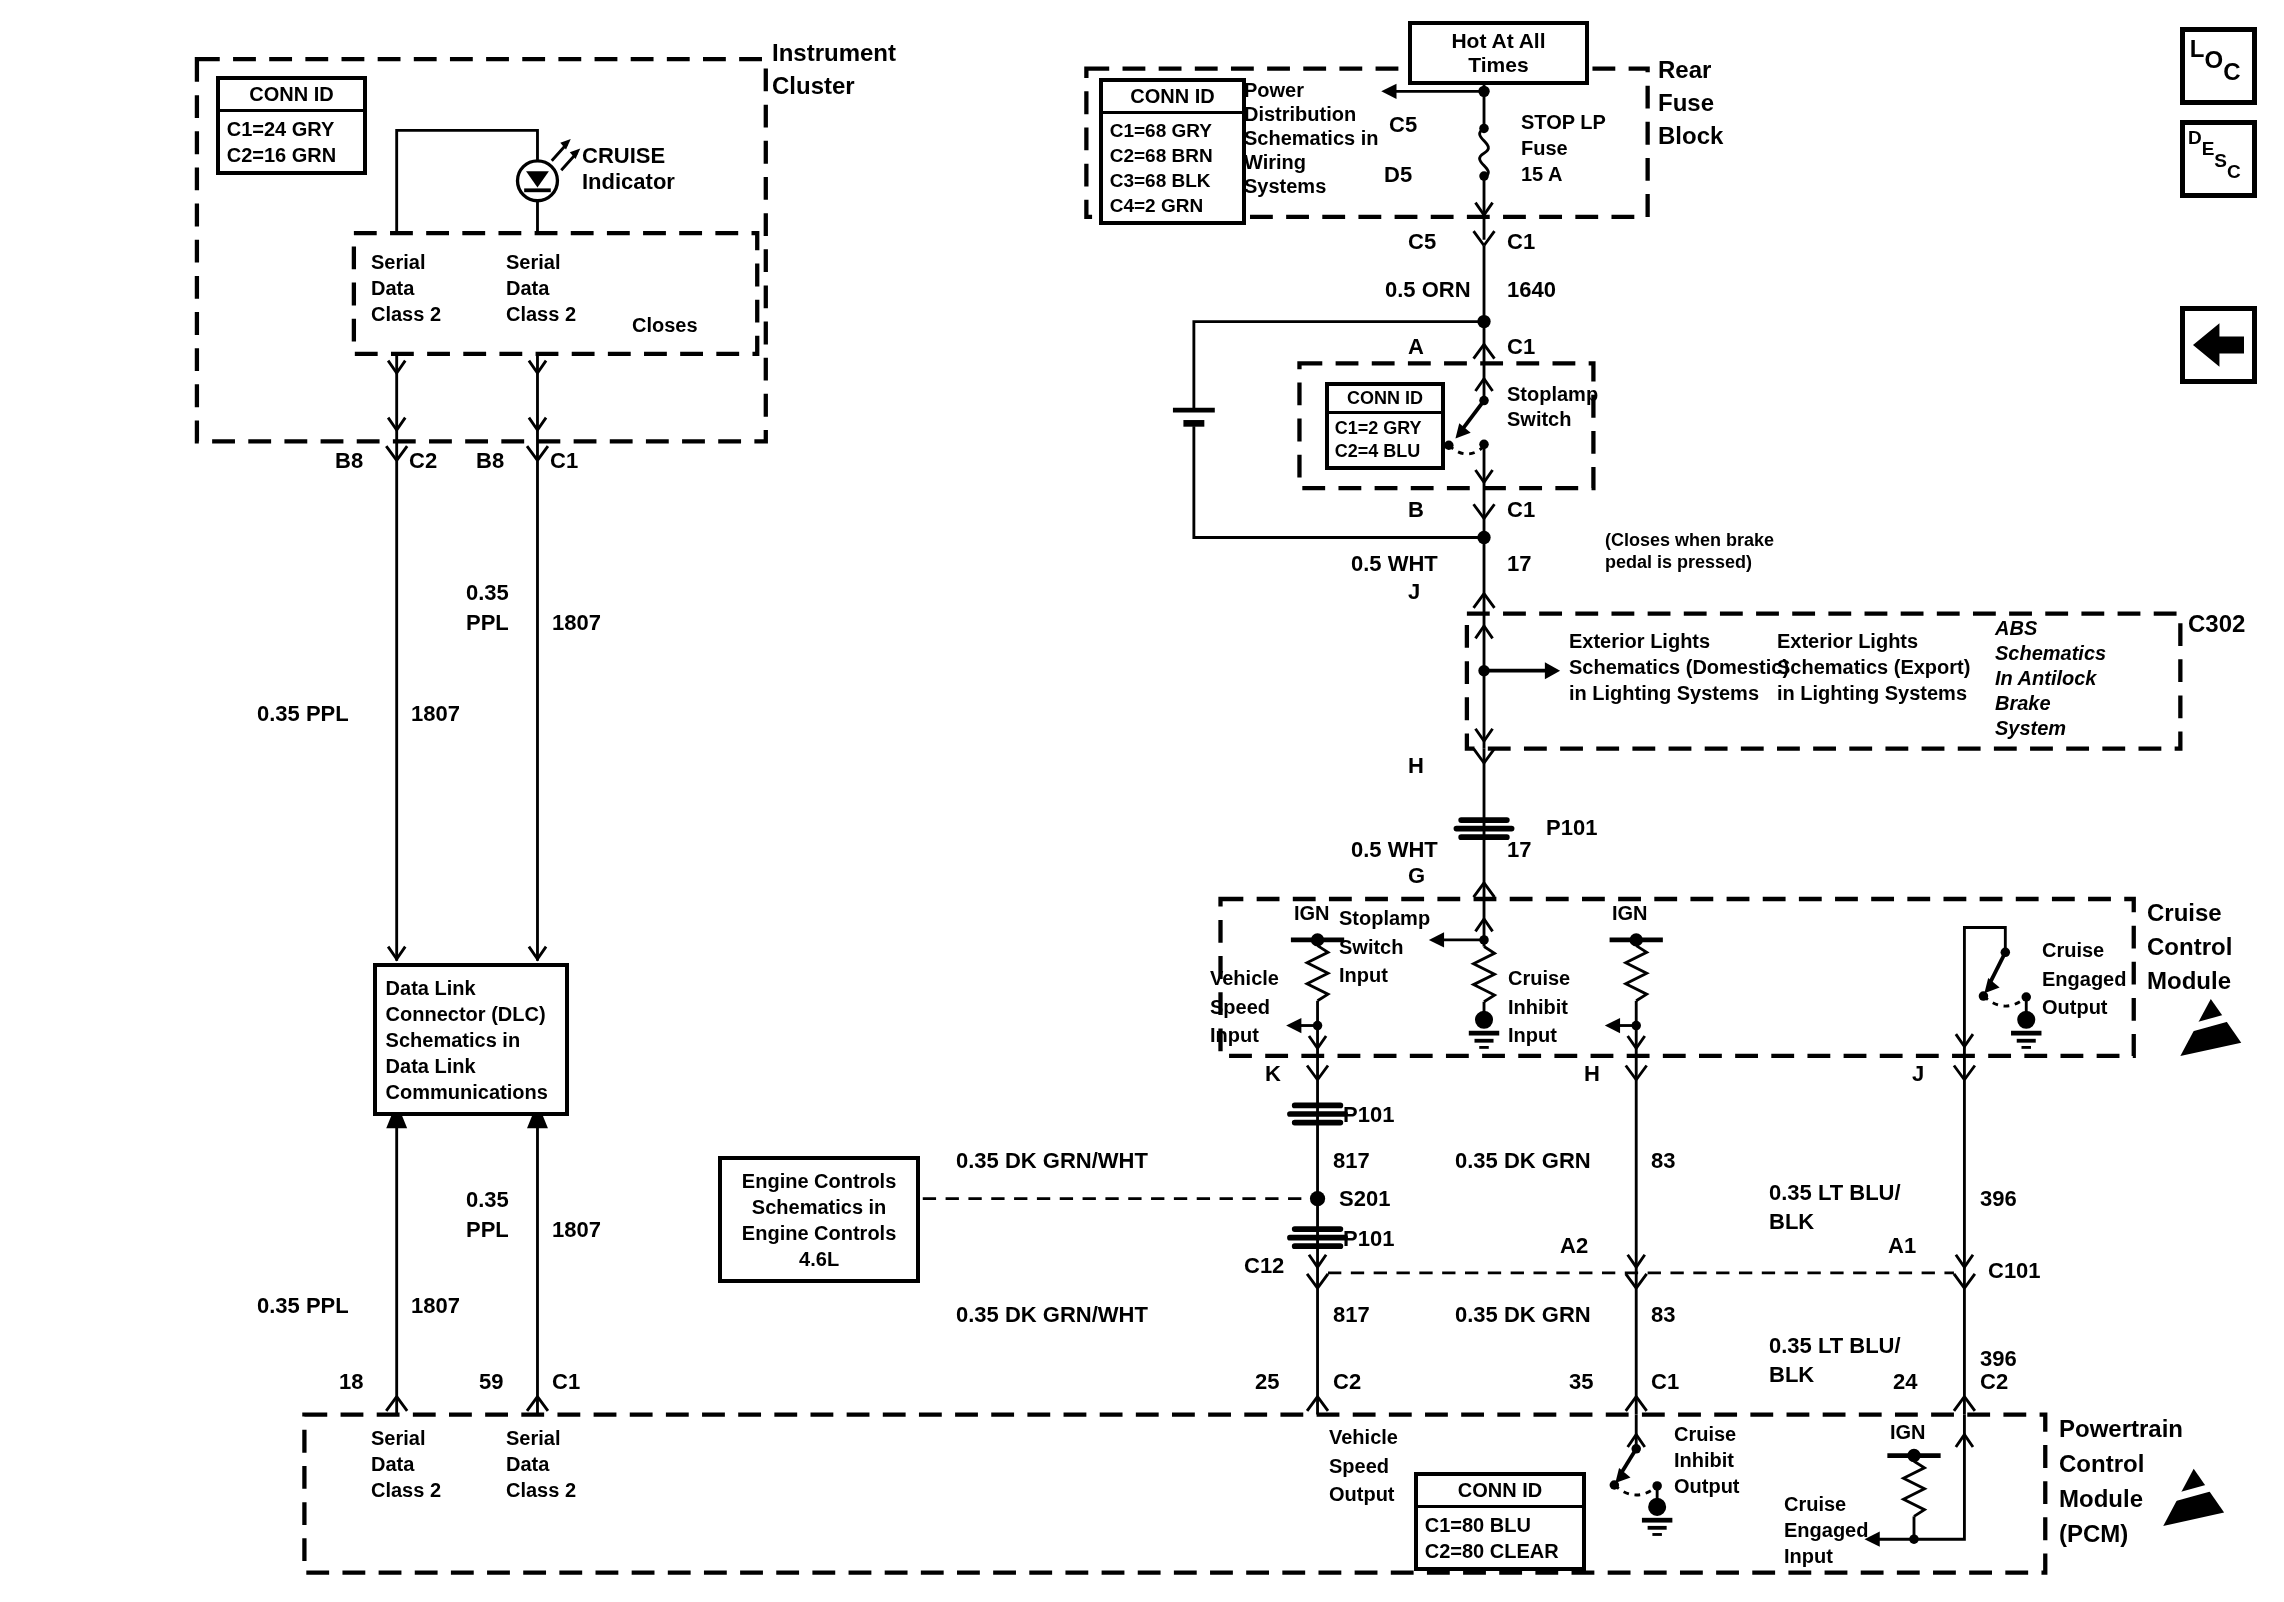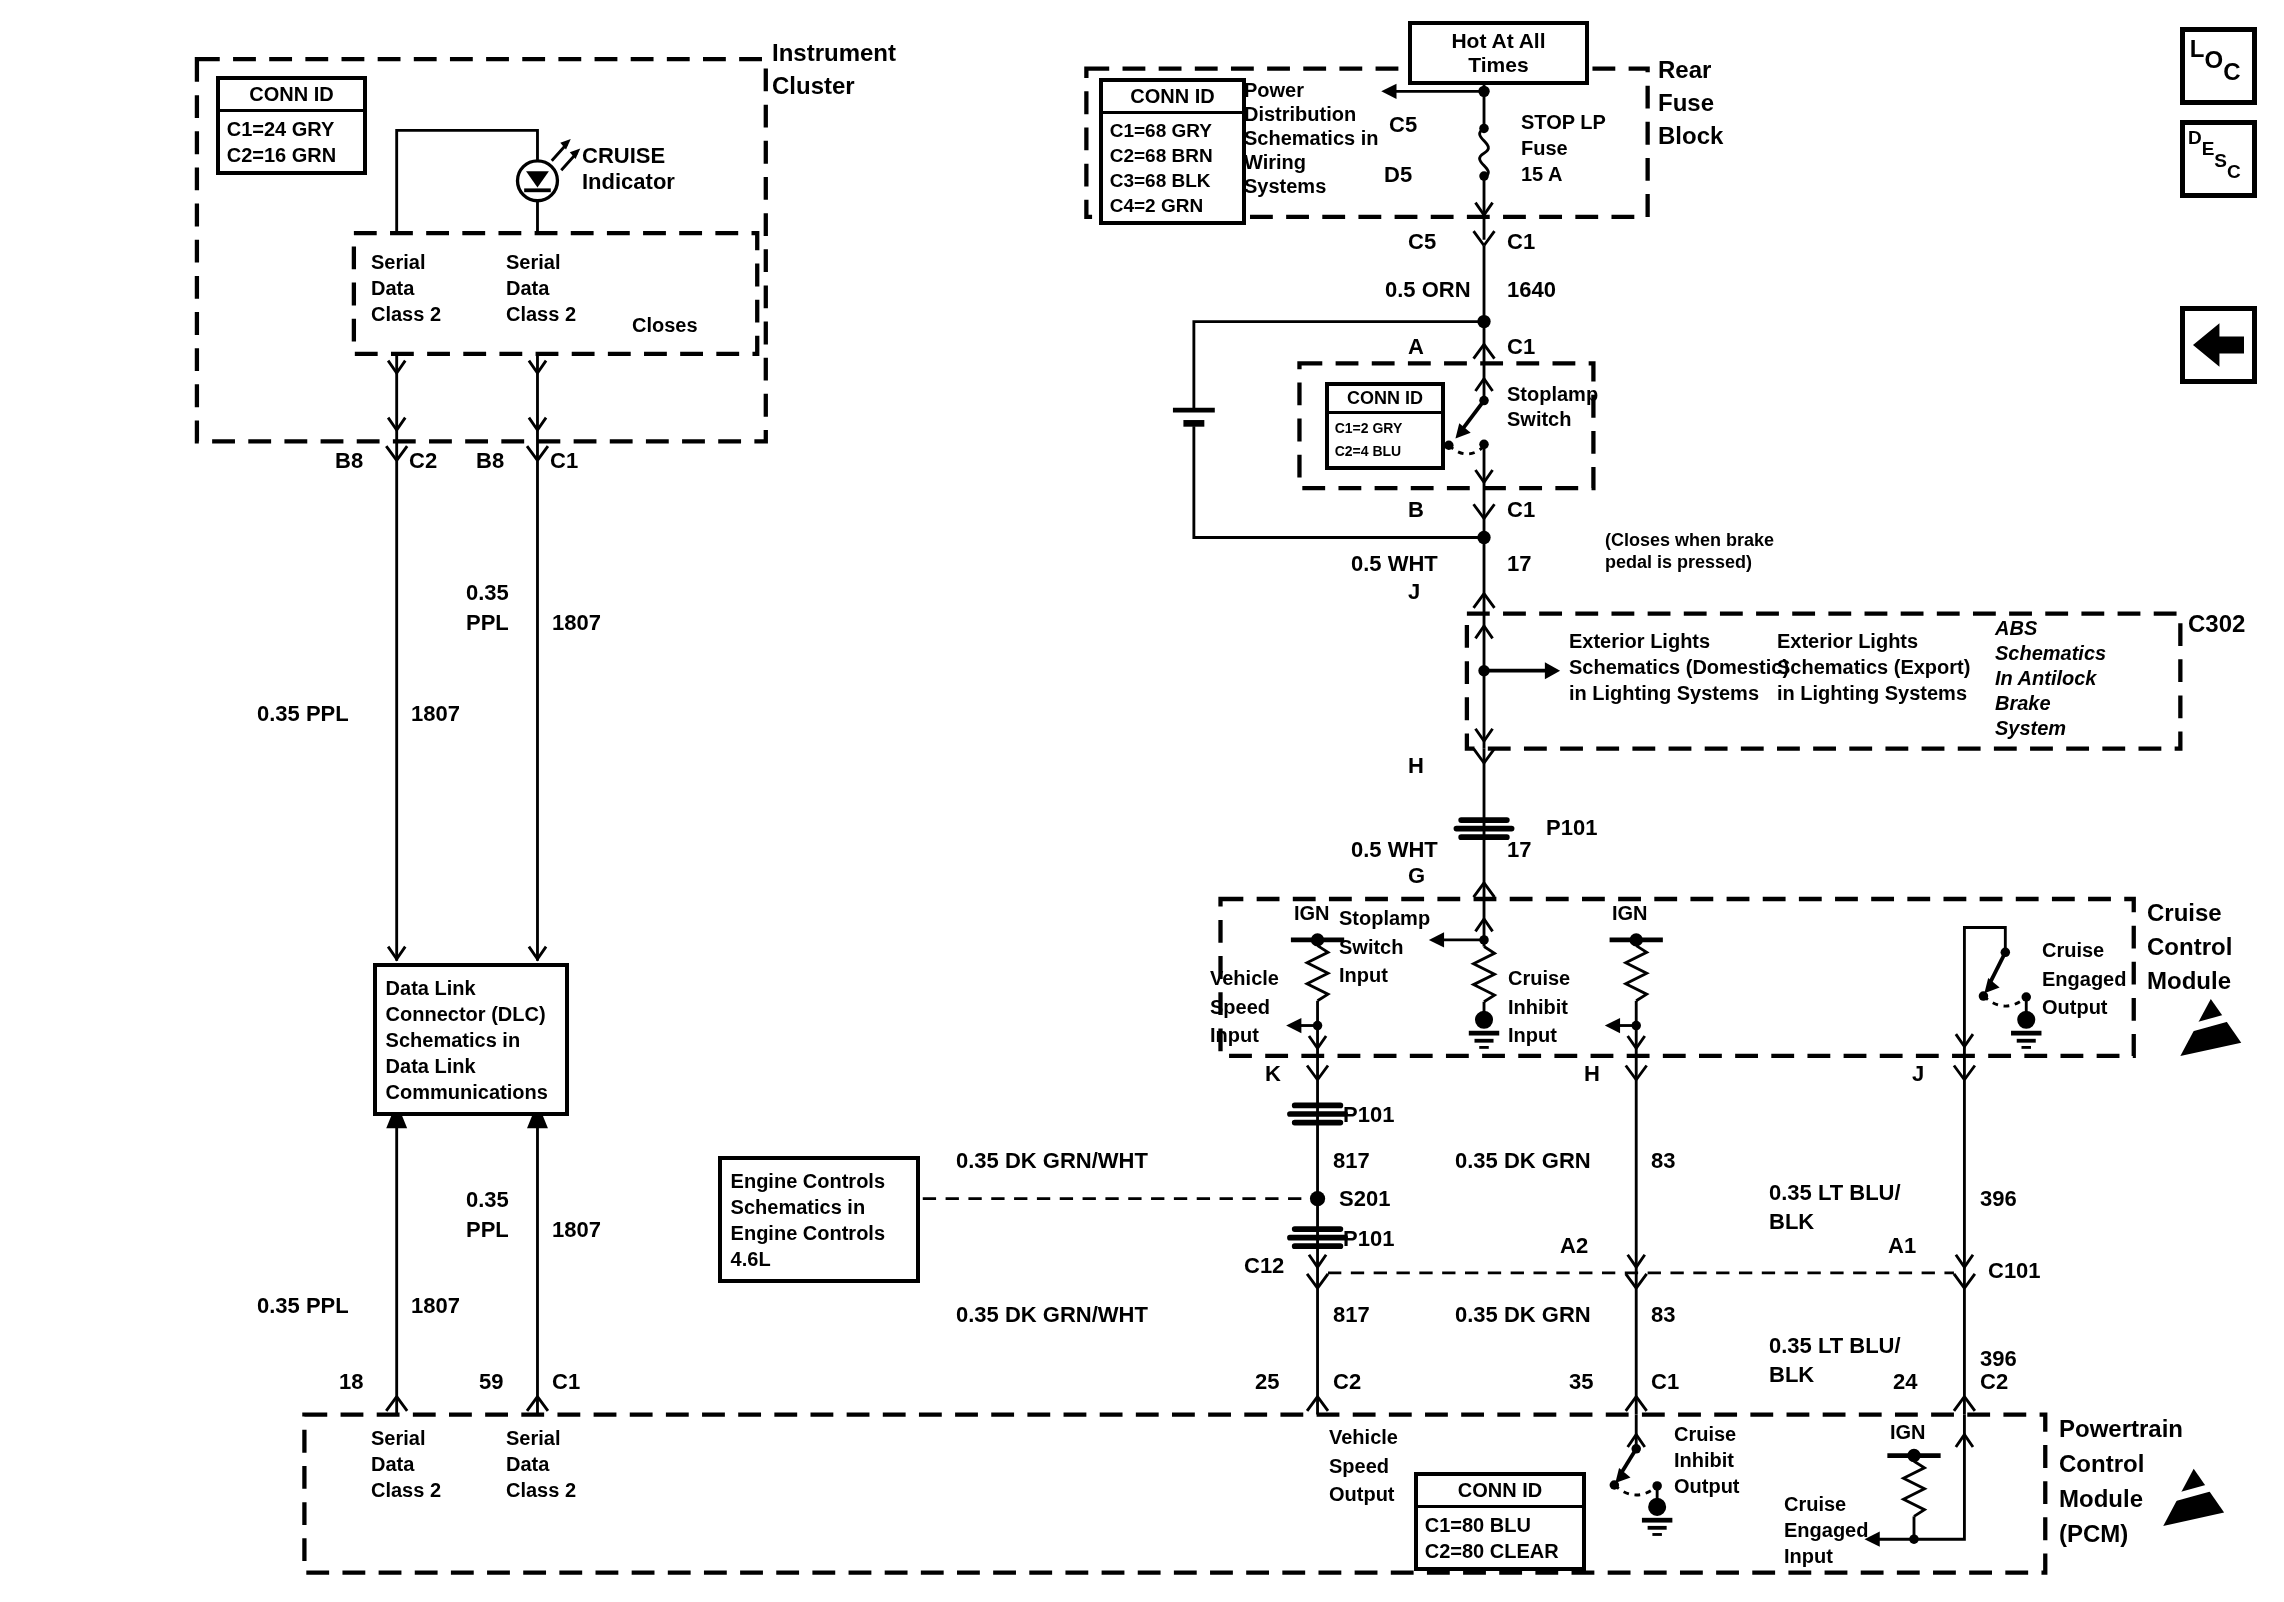--- a/index.html
+++ b/index.html
@@ -14,21 +14,21 @@
   .lh30{line-height:28.5px;}
   .lh31{line-height:29.5px;}
   .lh36{line-height:34px;}
   .lh37{line-height:35px;}
   .r{text-align:left;}
   .connbox{position:absolute;z-index:3;border:4.8px solid #000;background:#fff;}
   .connhead{border-bottom:3.8px solid #000;text-align:center;font:700 20px "Liberation Sans",sans-serif;
             padding:2.9px 3.8px;white-space:pre-line;}
   .connrows{font:700 20px "Liberation Sans",sans-serif;line-height:26px;padding:3.8px 6.7px;white-space:pre-line;}
   .sm .connhead{font-size:18px;padding:1.9px 2.9px;}
-  .sm .connrows{font-size:14px;line-height:23px;padding:2.9px 5.7px;border-radius:16px;}
+  .sm .connrows{font-size:18px;line-height:23px;padding:2.9px 5.7px;border-radius:16px;}
   .refbox{position:absolute;z-index:3;border:4.8px solid #000;background:#fff;padding:7.6px 8.6px;
           font:700 20px "Liberation Sans",sans-serif;line-height:26px;white-space:pre-line;}
   .haat{position:absolute;z-index:3;border:4.8px solid #000;background:#fff;text-align:center;
         font:700 21px "Liberation Sans",sans-serif;padding:3.8px 9.5px;}
   .navbtn{position:absolute;z-index:4;width:67px;height:68px;border:5.7px solid #000;background:#fff;
           box-sizing:content-box;cursor:pointer;}
   .stair{display:block;padding:2.9px 4.8px;font:700 24px "Liberation Sans",sans-serif;}
   .stair.sm4{font-size:19px;padding:1.9px 2.9px;}
 </style>
 </head>
@@ -281,21 +281,21 @@
   <div class="connhead">CONN ID</div>
   <div class="connrows">C1=80 BLU
 C2=80 CLEAR</div>
 </div>
 
 <div class="refbox" style="left:373px;top:963px;width:171px;">Data Link
 Connector (DLC)
 Schematics in
 Data Link
 Communications</div>
-<div class="refbox" style="left:718px;top:1156px;width:177px;">Engine Controls
+<div class="refbox" style="left:718px;top:1156px;width:177px;text-align:center;">Engine Controls
 Schematics in
 Engine Controls 4.6L</div>
 
 <div class="t s25" style="left:772px;top:36px;">Instrument
 Cluster</div>
 <div class="t" style="left:582px;top:143px;line-height:26px;">CRUISE
 Indicator</div>
 <div class="t s21" style="left:371px;top:249px;">Serial
 Data
 Class 2</div>

